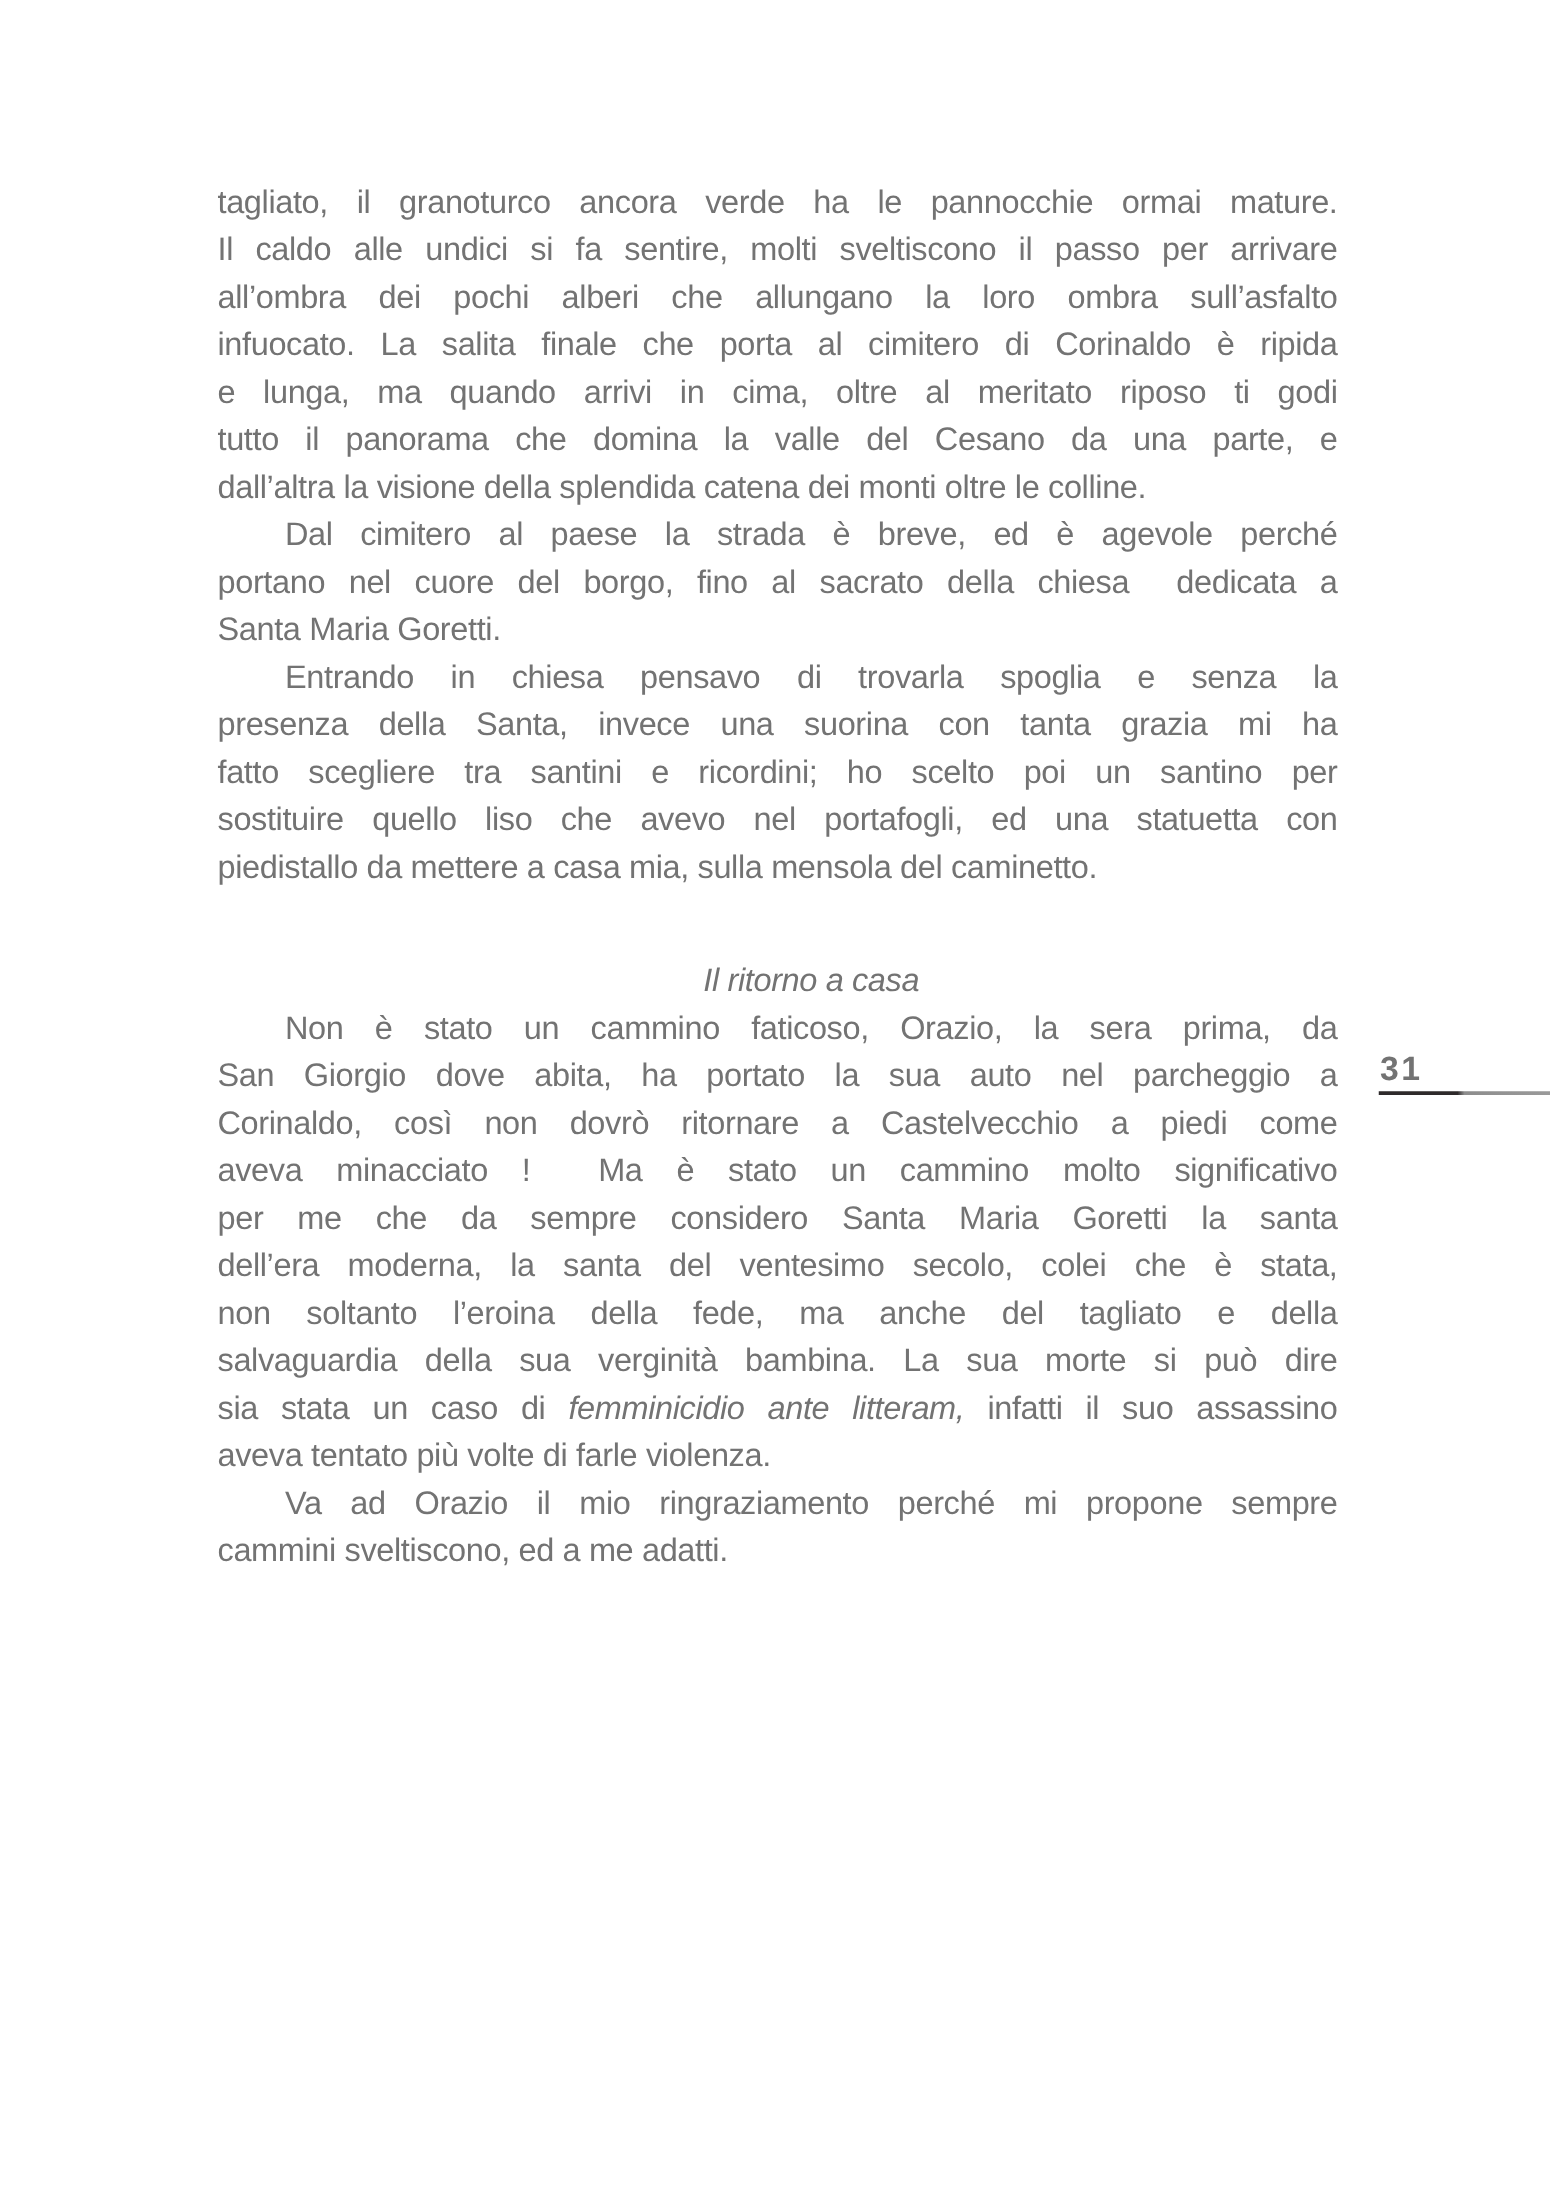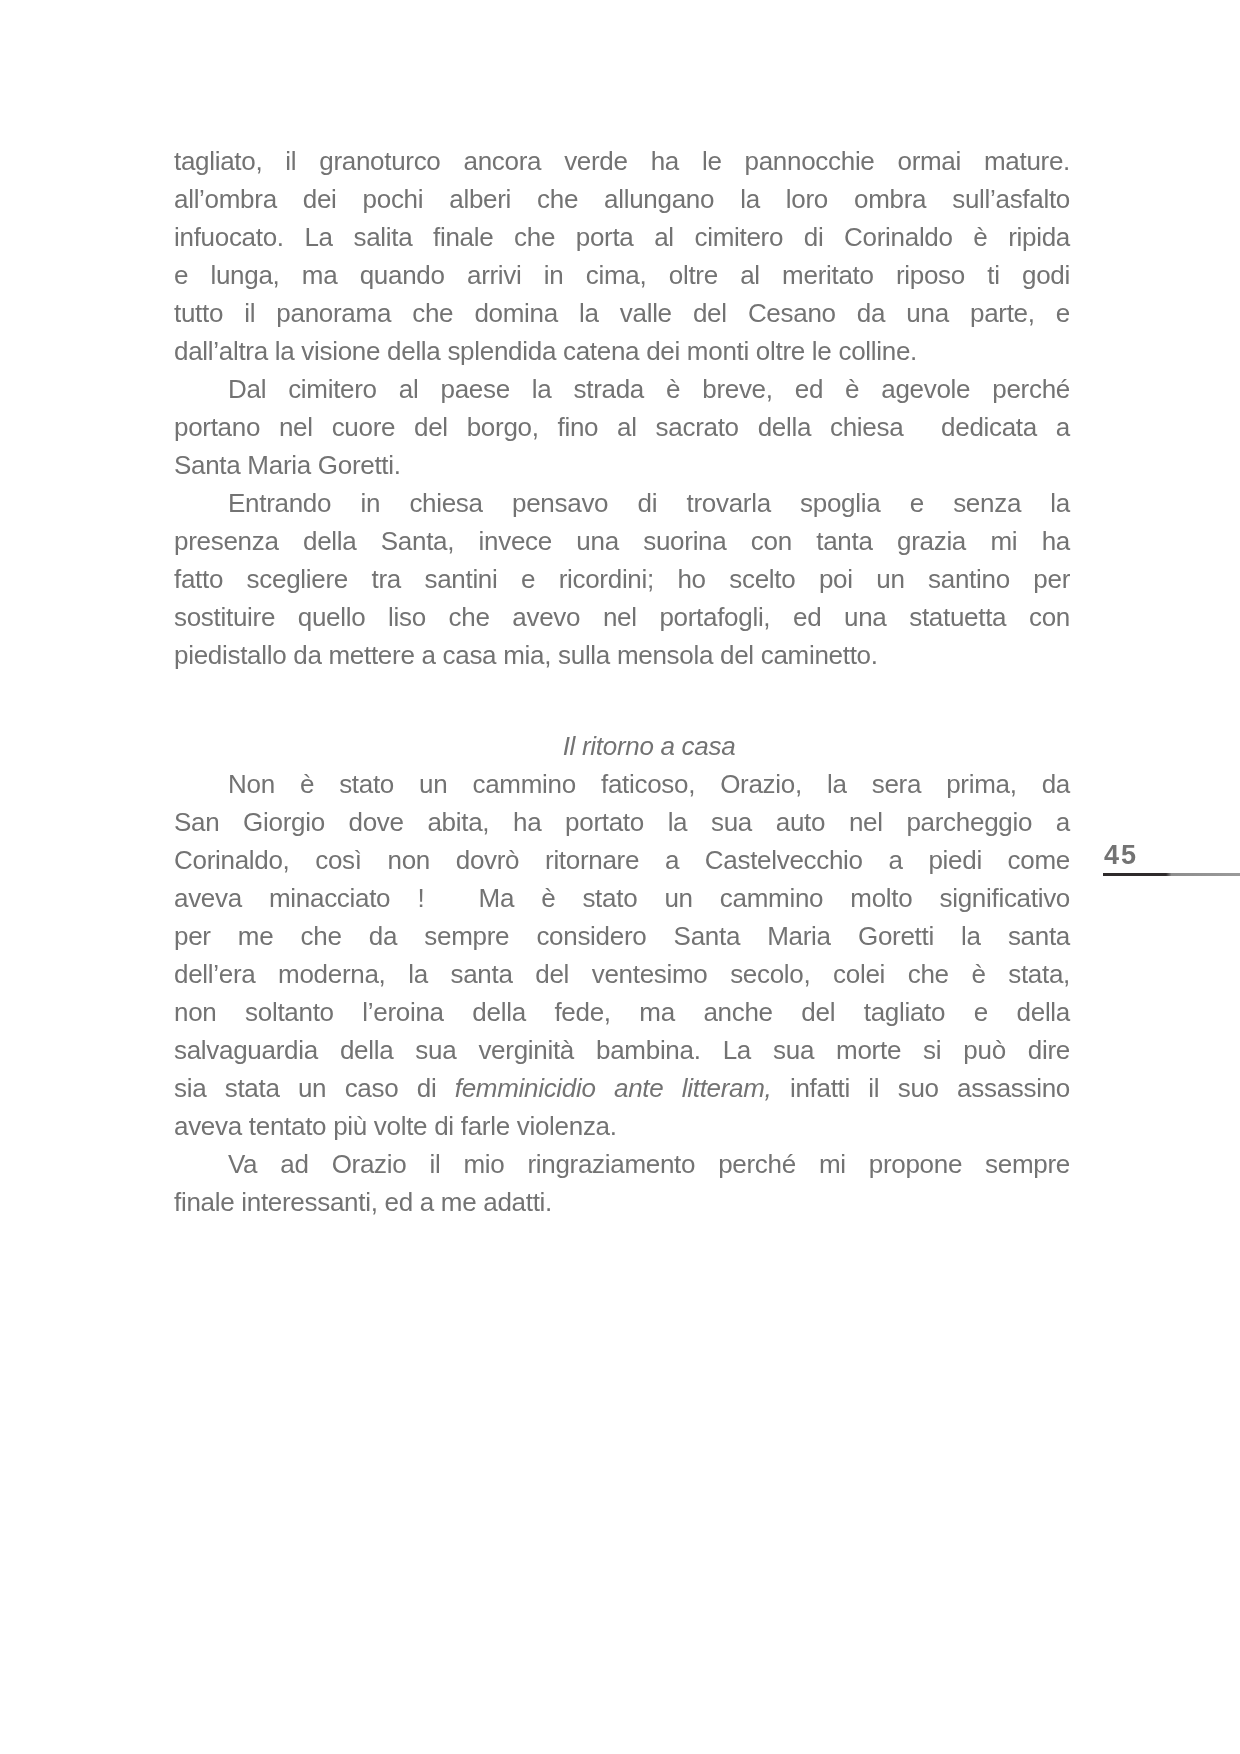--- a/index.html
+++ b/index.html
@@ -61,20 +61,21 @@
     background: linear-gradient(to right, #2e2a2b 0%, #2e2a2b 46%, #8d8d8d 50%, #9a9a9a 100%);
   }
 </style>
 </head>
 <body>
 
 <div class="page">
   <div class="text-block">
       <div class="para">
         <div class="line"><span>tagliato, il granoturco ancora verde ha le pannocchie ormai mature.</span></div>
+        <div class="line"><span>Il caldo alle undici si fa sentire, molti sveltiscono il passo per arrivare</span></div>
         <div class="line"><span>all’ombra dei pochi alberi che allungano la loro ombra sull’asfalto</span></div>
         <div class="line"><span>infuocato. La salita finale che porta al cimitero di Corinaldo è ripida</span></div>
         <div class="line"><span>e lunga, ma quando arrivi in cima, oltre al meritato riposo ti godi</span></div>
         <div class="line"><span>tutto il panorama che domina la valle del Cesano da una parte, e</span></div>
         <div class="line last"><span>dall’altra la visione della splendida catena dei monti oltre le colline.</span></div>
       </div>
       <div class="para">
         <div class="line indent"><span>Dal cimitero al paese la strada è breve, ed è agevole perché</span></div>
         <div class="line"><span>portano nel cuore del borgo, fino al sacrato della chiesa&nbsp; dedicata a</span></div>
         <div class="line last"><span>Santa Maria Goretti.</span></div>
@@ -94,18 +95,18 @@
         <div class="line"><span>aveva minacciato !&nbsp; Ma è stato un cammino molto significativo</span></div>
         <div class="line"><span>per me che da sempre considero Santa Maria Goretti la santa</span></div>
         <div class="line"><span>dell’era moderna, la santa del ventesimo secolo, colei che è stata,</span></div>
         <div class="line"><span>non soltanto l’eroina della fede, ma anche del tagliato e della</span></div>
         <div class="line"><span>salvaguardia della sua verginità bambina. La sua morte si può dire</span></div>
         <div class="line"><span>sia stata un caso di </span><span class="i">femminicidio ante litteram,</span><span> infatti il suo assassino</span></div>
         <div class="line last"><span>aveva tentato più volte di farle violenza.</span></div>
       </div>
       <div class="para">
         <div class="line indent"><span>Va ad Orazio il mio ringraziamento perché mi propone sempre</span></div>
-        <div class="line last"><span>finale interessanti, ed a me adatti.</span></div>
+        <div class="line last"><span>cammini sveltiscono, ed a me adatti.</span></div>
       </div>
     </div>
-  <div class="folio-num">45</div>
+  <div class="folio-num">31</div>
   <div class="folio-rule"></div>
 </div>
 
 </body></html>

